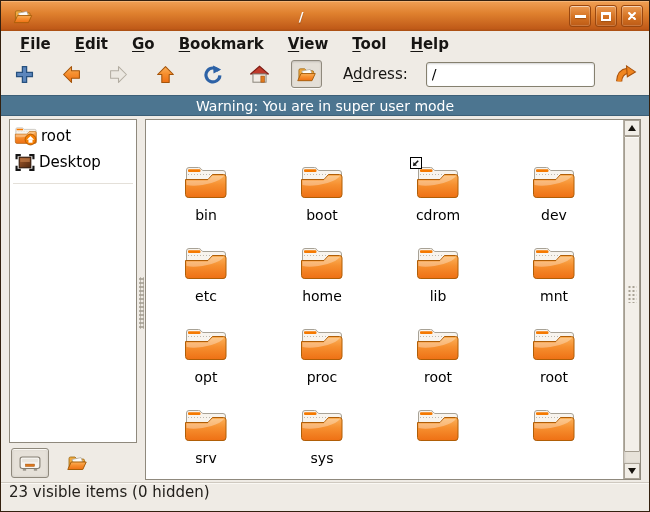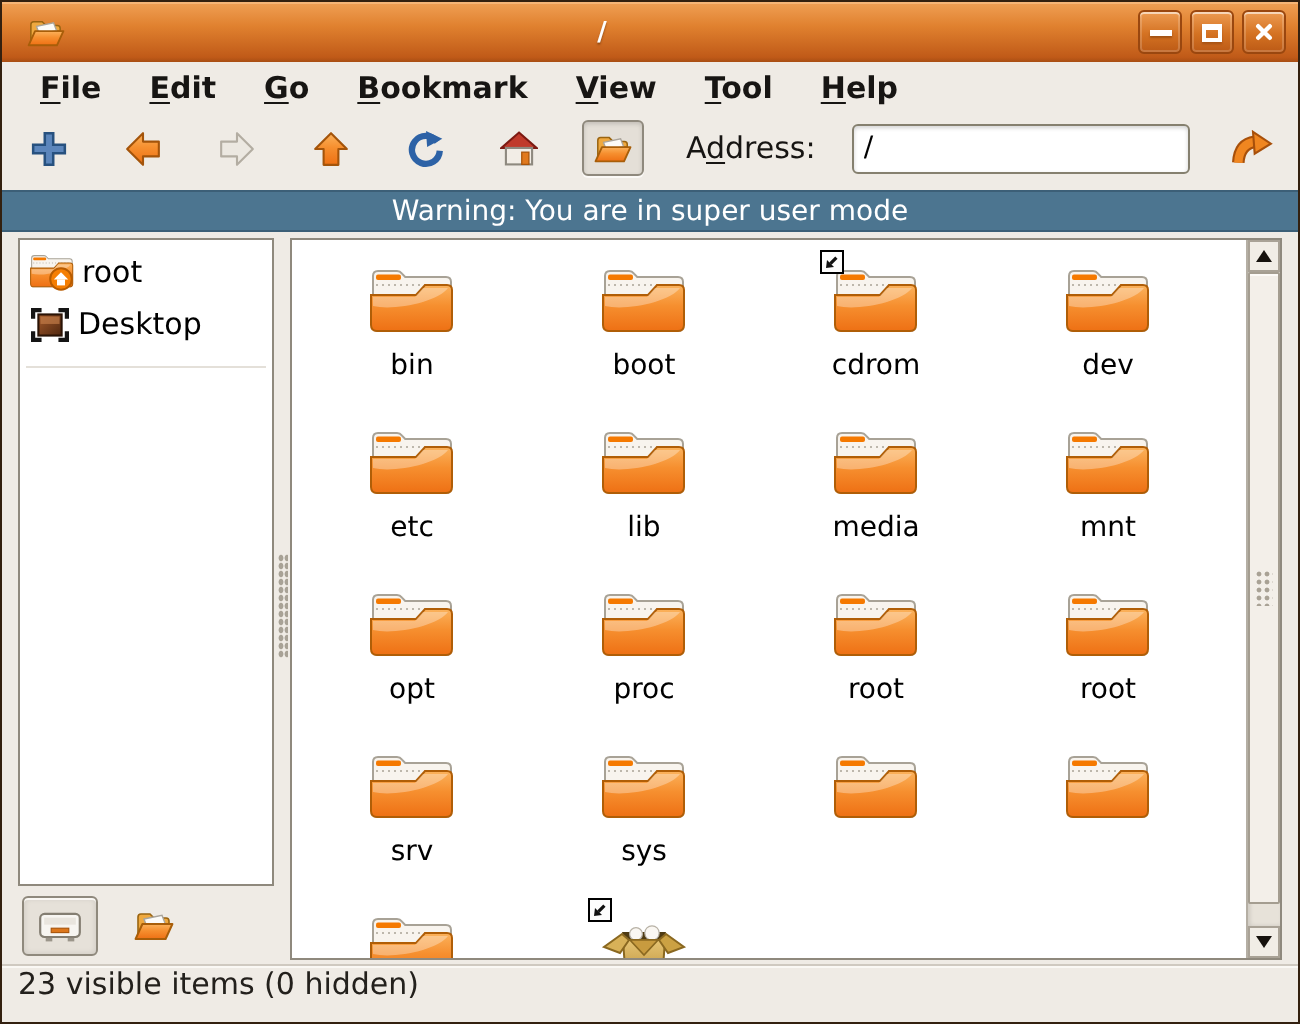--- a/index.html
+++ b/index.html
@@ -62,21 +62,21 @@
   .side-toggles{flex:0 0 37px;display:flex;align-items:center;gap:9px;padding:5px 2px 2px 2px;}
   .pane-btn{width:38px;height:30px;display:flex;align-items:center;justify-content:center;
     border:1px solid transparent;border-radius:3px;background:none;padding:0;}
   .pane-btn.pressed{border:1px solid #8F897D;background:#E6E1D9;
     box-shadow:inset 0 1px 0 #FAF8F4, inset 0 0 3px rgba(0,0,0,.12);}
   .pane-btn svg{width:22px;height:18px;}
   .splitter{flex:0 0 8px;position:relative;}
   .splitter .grip{position:absolute;top:158px;left:2px;width:5px;height:52px;
     background-image:radial-gradient(#A8A296 1px, transparent 1.4px);background-size:3px 4px;}
   .view-frame{flex:1;display:flex;border:1px solid #8F897D;background:#fff;min-width:0;}
-  .icon-area{flex:1;overflow:hidden;position:relative;}
+  .icon-area{flex:1;overflow:hidden;position:relative;margin-top:32px;}
   .icon-grid{display:grid;grid-template-columns:repeat(4,116px);grid-auto-rows:81px;padding:10px 0 0 2px;}
   .cell{display:flex;flex-direction:column;align-items:center;padding-top:2px;}
   .icon-wrap{position:relative;width:46px;height:38px;}
   .icon-wrap .ficon{width:46px;height:38px;display:block;}
   .emblem{position:absolute;left:-5px;top:-7px;width:12px;height:12px;}
   .flabel{margin-top:5px;font-size:14px;color:#000;line-height:16px;}
   
   .vscroll{flex:0 0 17px;display:flex;flex-direction:column;background:#E7E2D9;
     border-left:1px solid #B5AFA4;}
   .sb-btn{flex:0 0 16px;background:#F1EDE6;border:1px solid #A9A296;
@@ -333,41 +333,41 @@
             <div class="cell">
               <span class="icon-wrap">
                 <svg class="ficon" viewBox="0 0 46 38">
                   <use href="#sym-folder"></use>
                 </svg>
 
               </span>
               <span class="flabel">etc</span>
             </div>
 
+            <div class="cell">
+              <span class="icon-wrap">
+                <svg class="ficon" viewBox="0 0 46 38">
+                  <use href="#sym-folder"></use>
+                </svg>
+
+              </span>
+              <span class="flabel">home</span>
+            </div>
 
 
             <div class="cell">
               <span class="icon-wrap">
                 <svg class="ficon" viewBox="0 0 46 38">
                   <use href="#sym-folder"></use>
                 </svg>
 
               </span>
               <span class="flabel">lib</span>
             </div>
 
-            <div class="cell">
-              <span class="icon-wrap">
-                <svg class="ficon" viewBox="0 0 46 38">
-                  <use href="#sym-folder"></use>
-                </svg>
-
-              </span>
-              <span class="flabel">media</span>
-            </div>
 
             <div class="cell">
               <span class="icon-wrap">
                 <svg class="ficon" viewBox="0 0 46 38">
                   <use href="#sym-folder"></use>
                 </svg>
 
               </span>
               <span class="flabel">mnt</span>
             </div>

